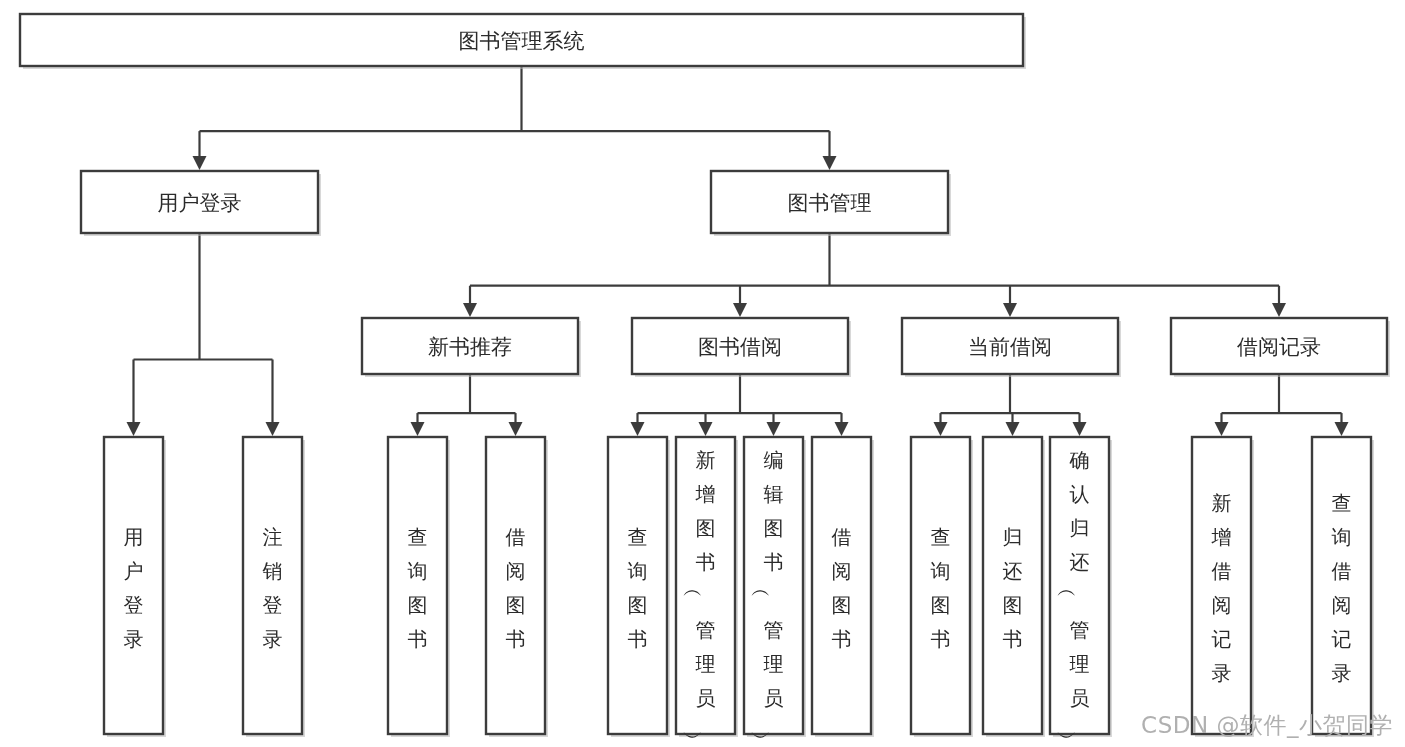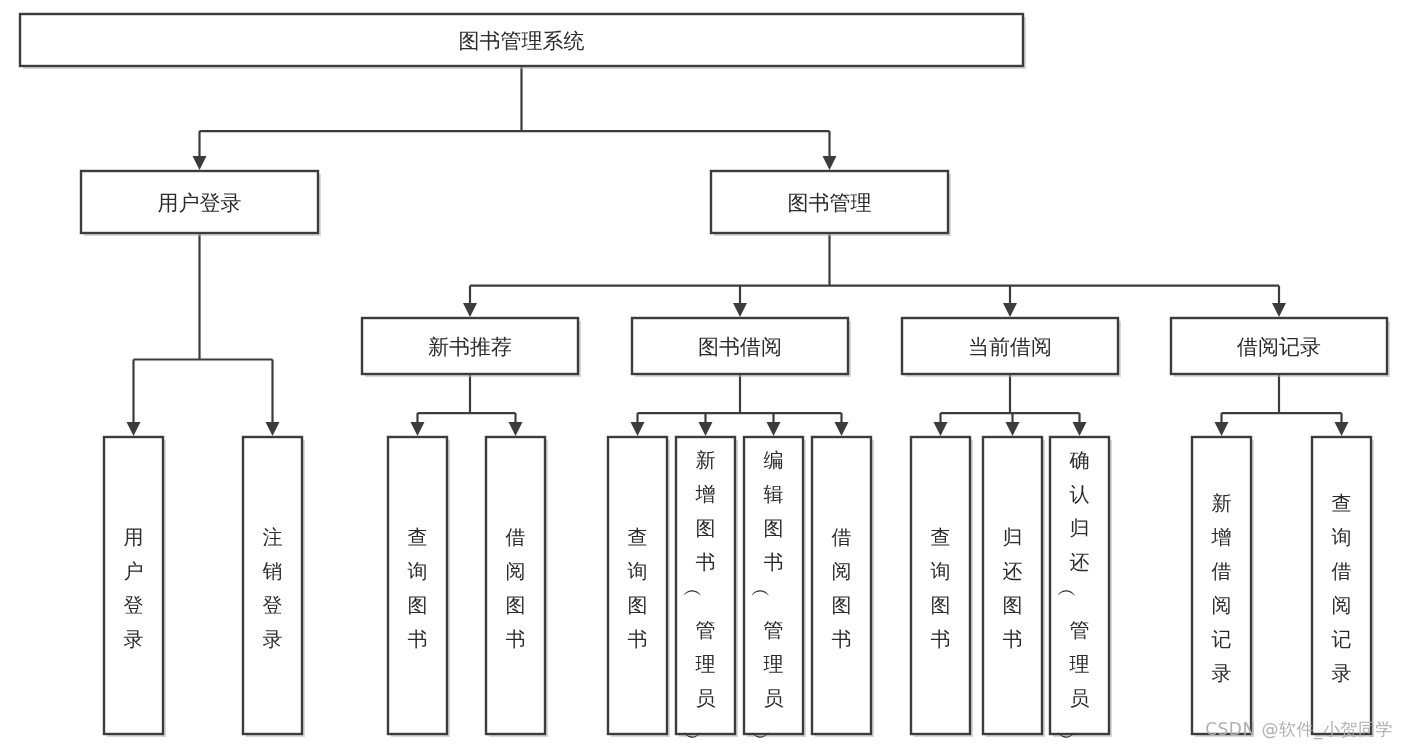--- a/index.html
+++ b/index.html
@@ -55,21 +55,21 @@
     fill: #2b2b2b;
     font-family: "DejaVu Sans", "Liberation Sans", sans-serif;
     font-size: 20px;
     text-anchor: middle;
   }
   .watermark {
     position: absolute;
     right: 12px;
     bottom: 6px;
     font-family: "DejaVu Sans", "Liberation Sans", sans-serif;
-    font-size: 17px;
+    font-size: 23px;
     color: #b0b0b0;
     letter-spacing: 0.5px;
     white-space: nowrap;
     pointer-events: none;
     user-select: none;
   }
 </style>
 </head>
 <body>
 

